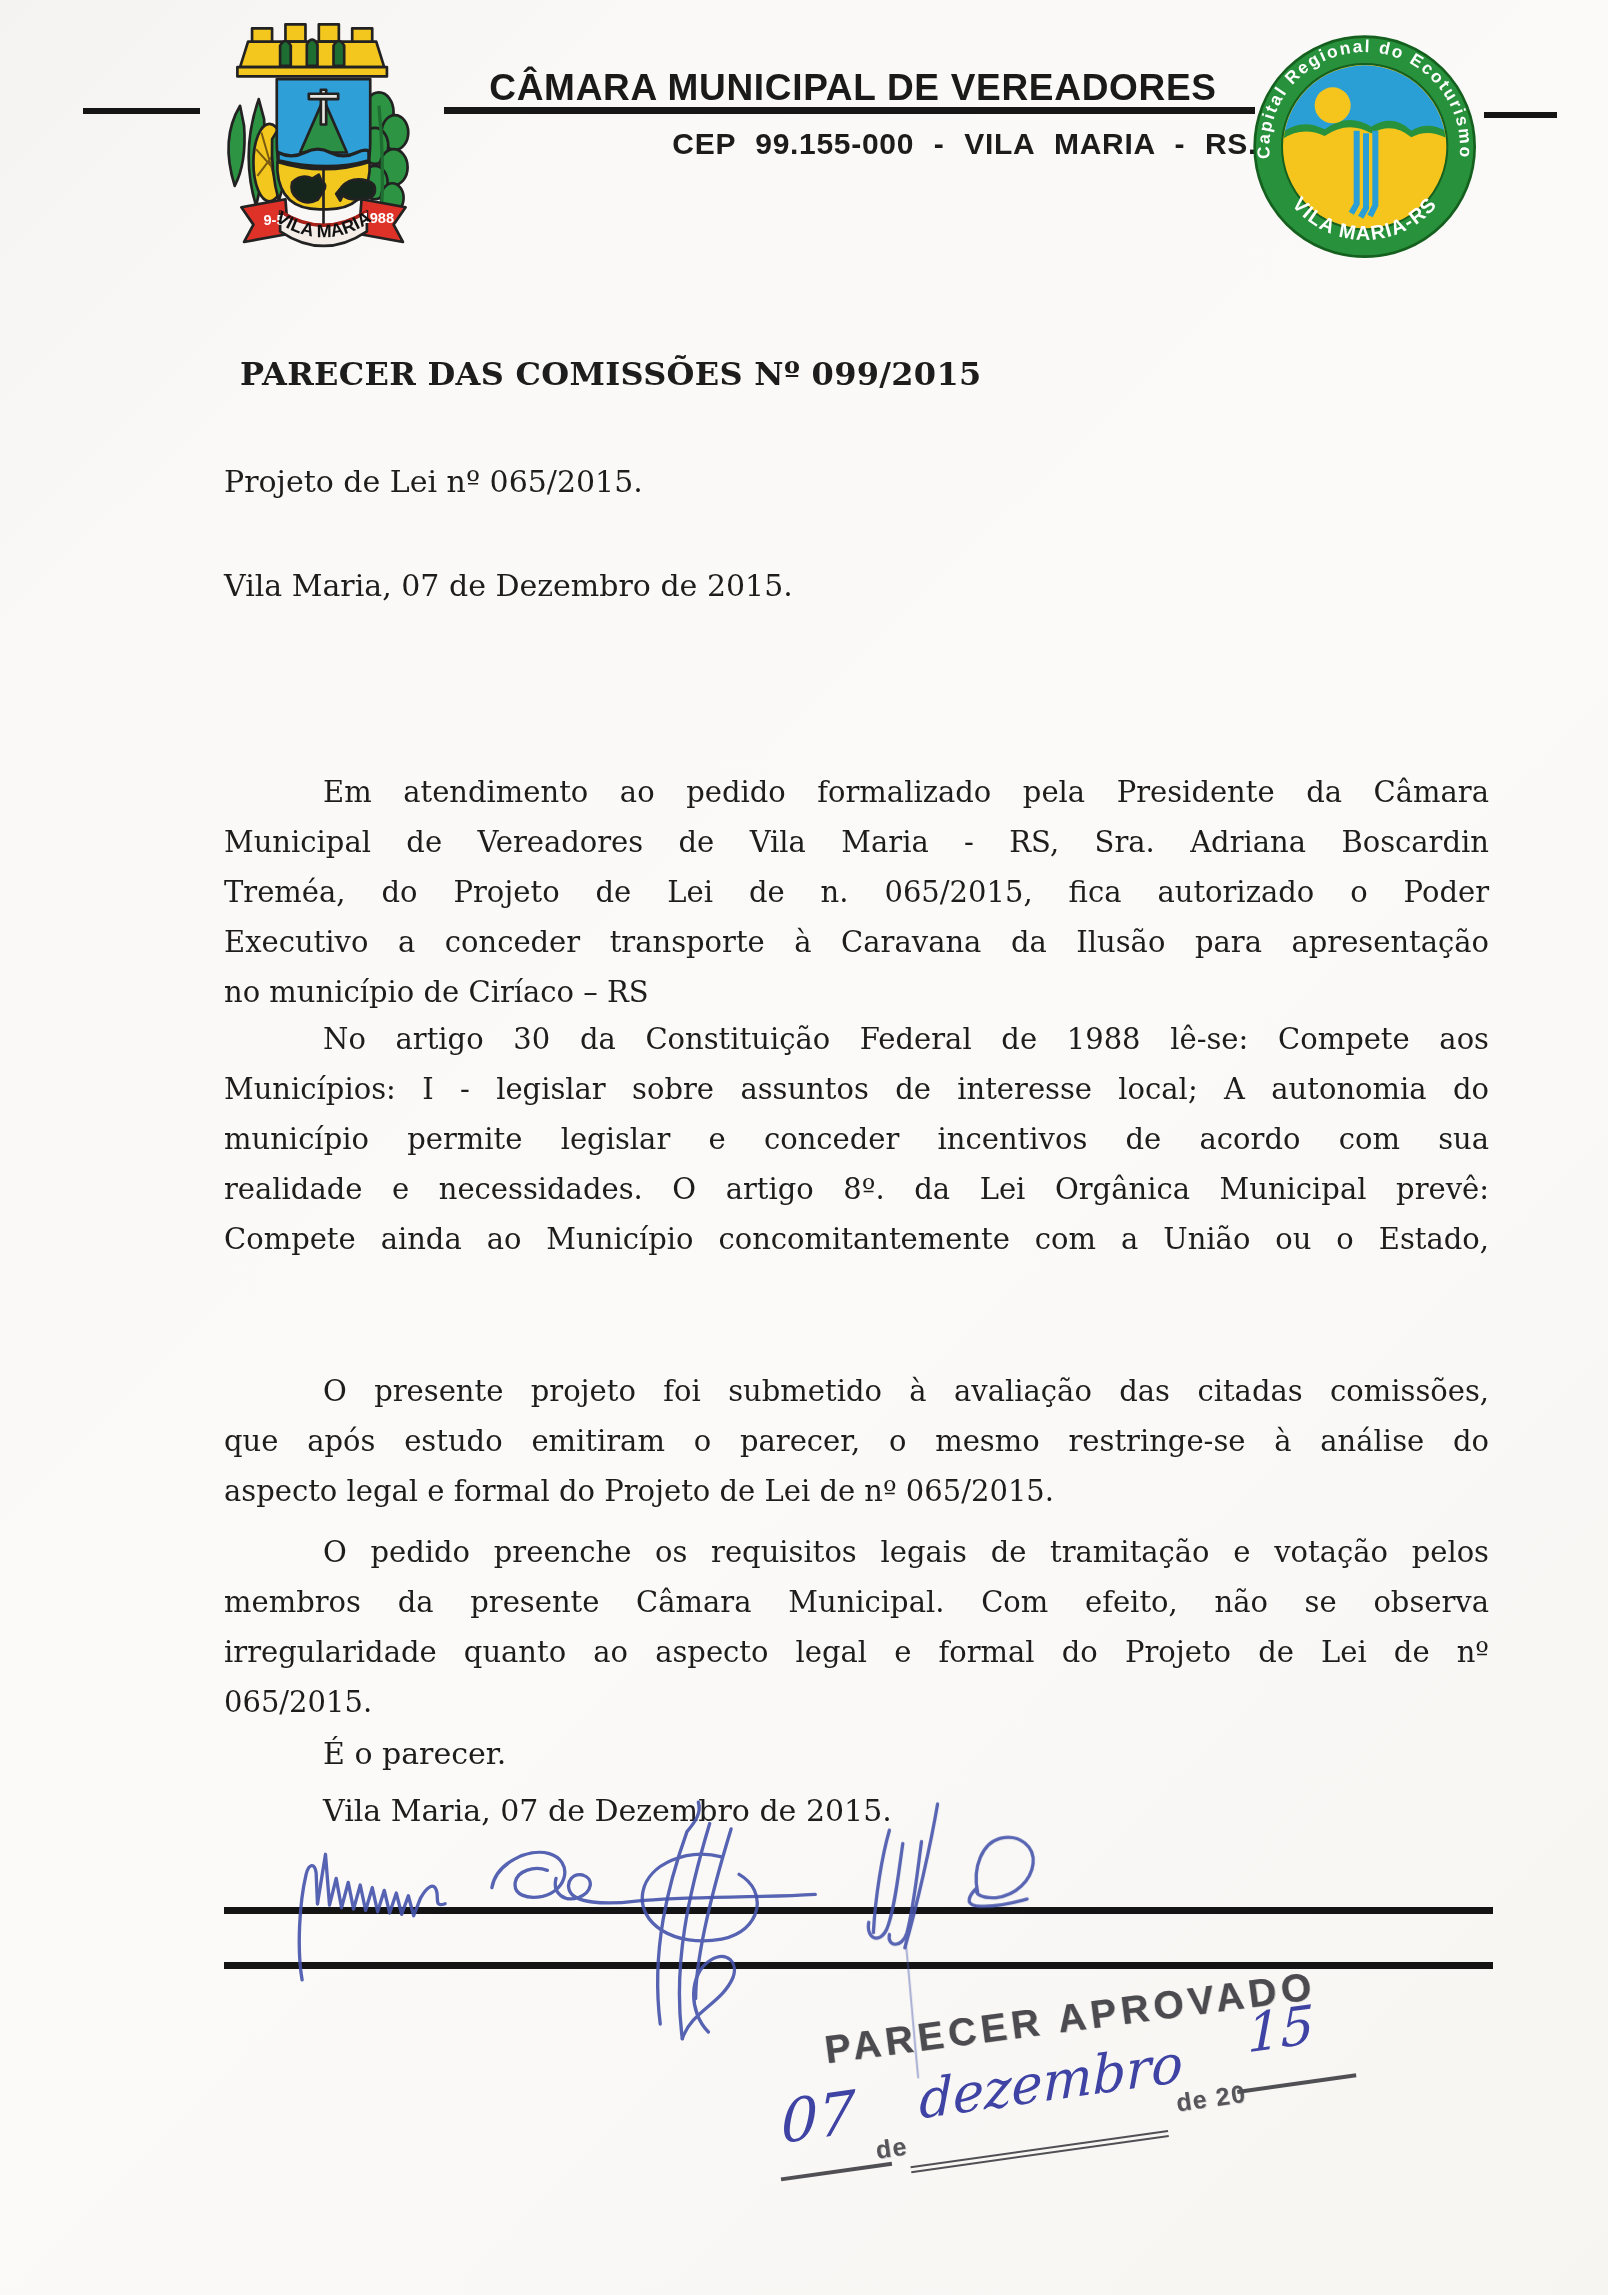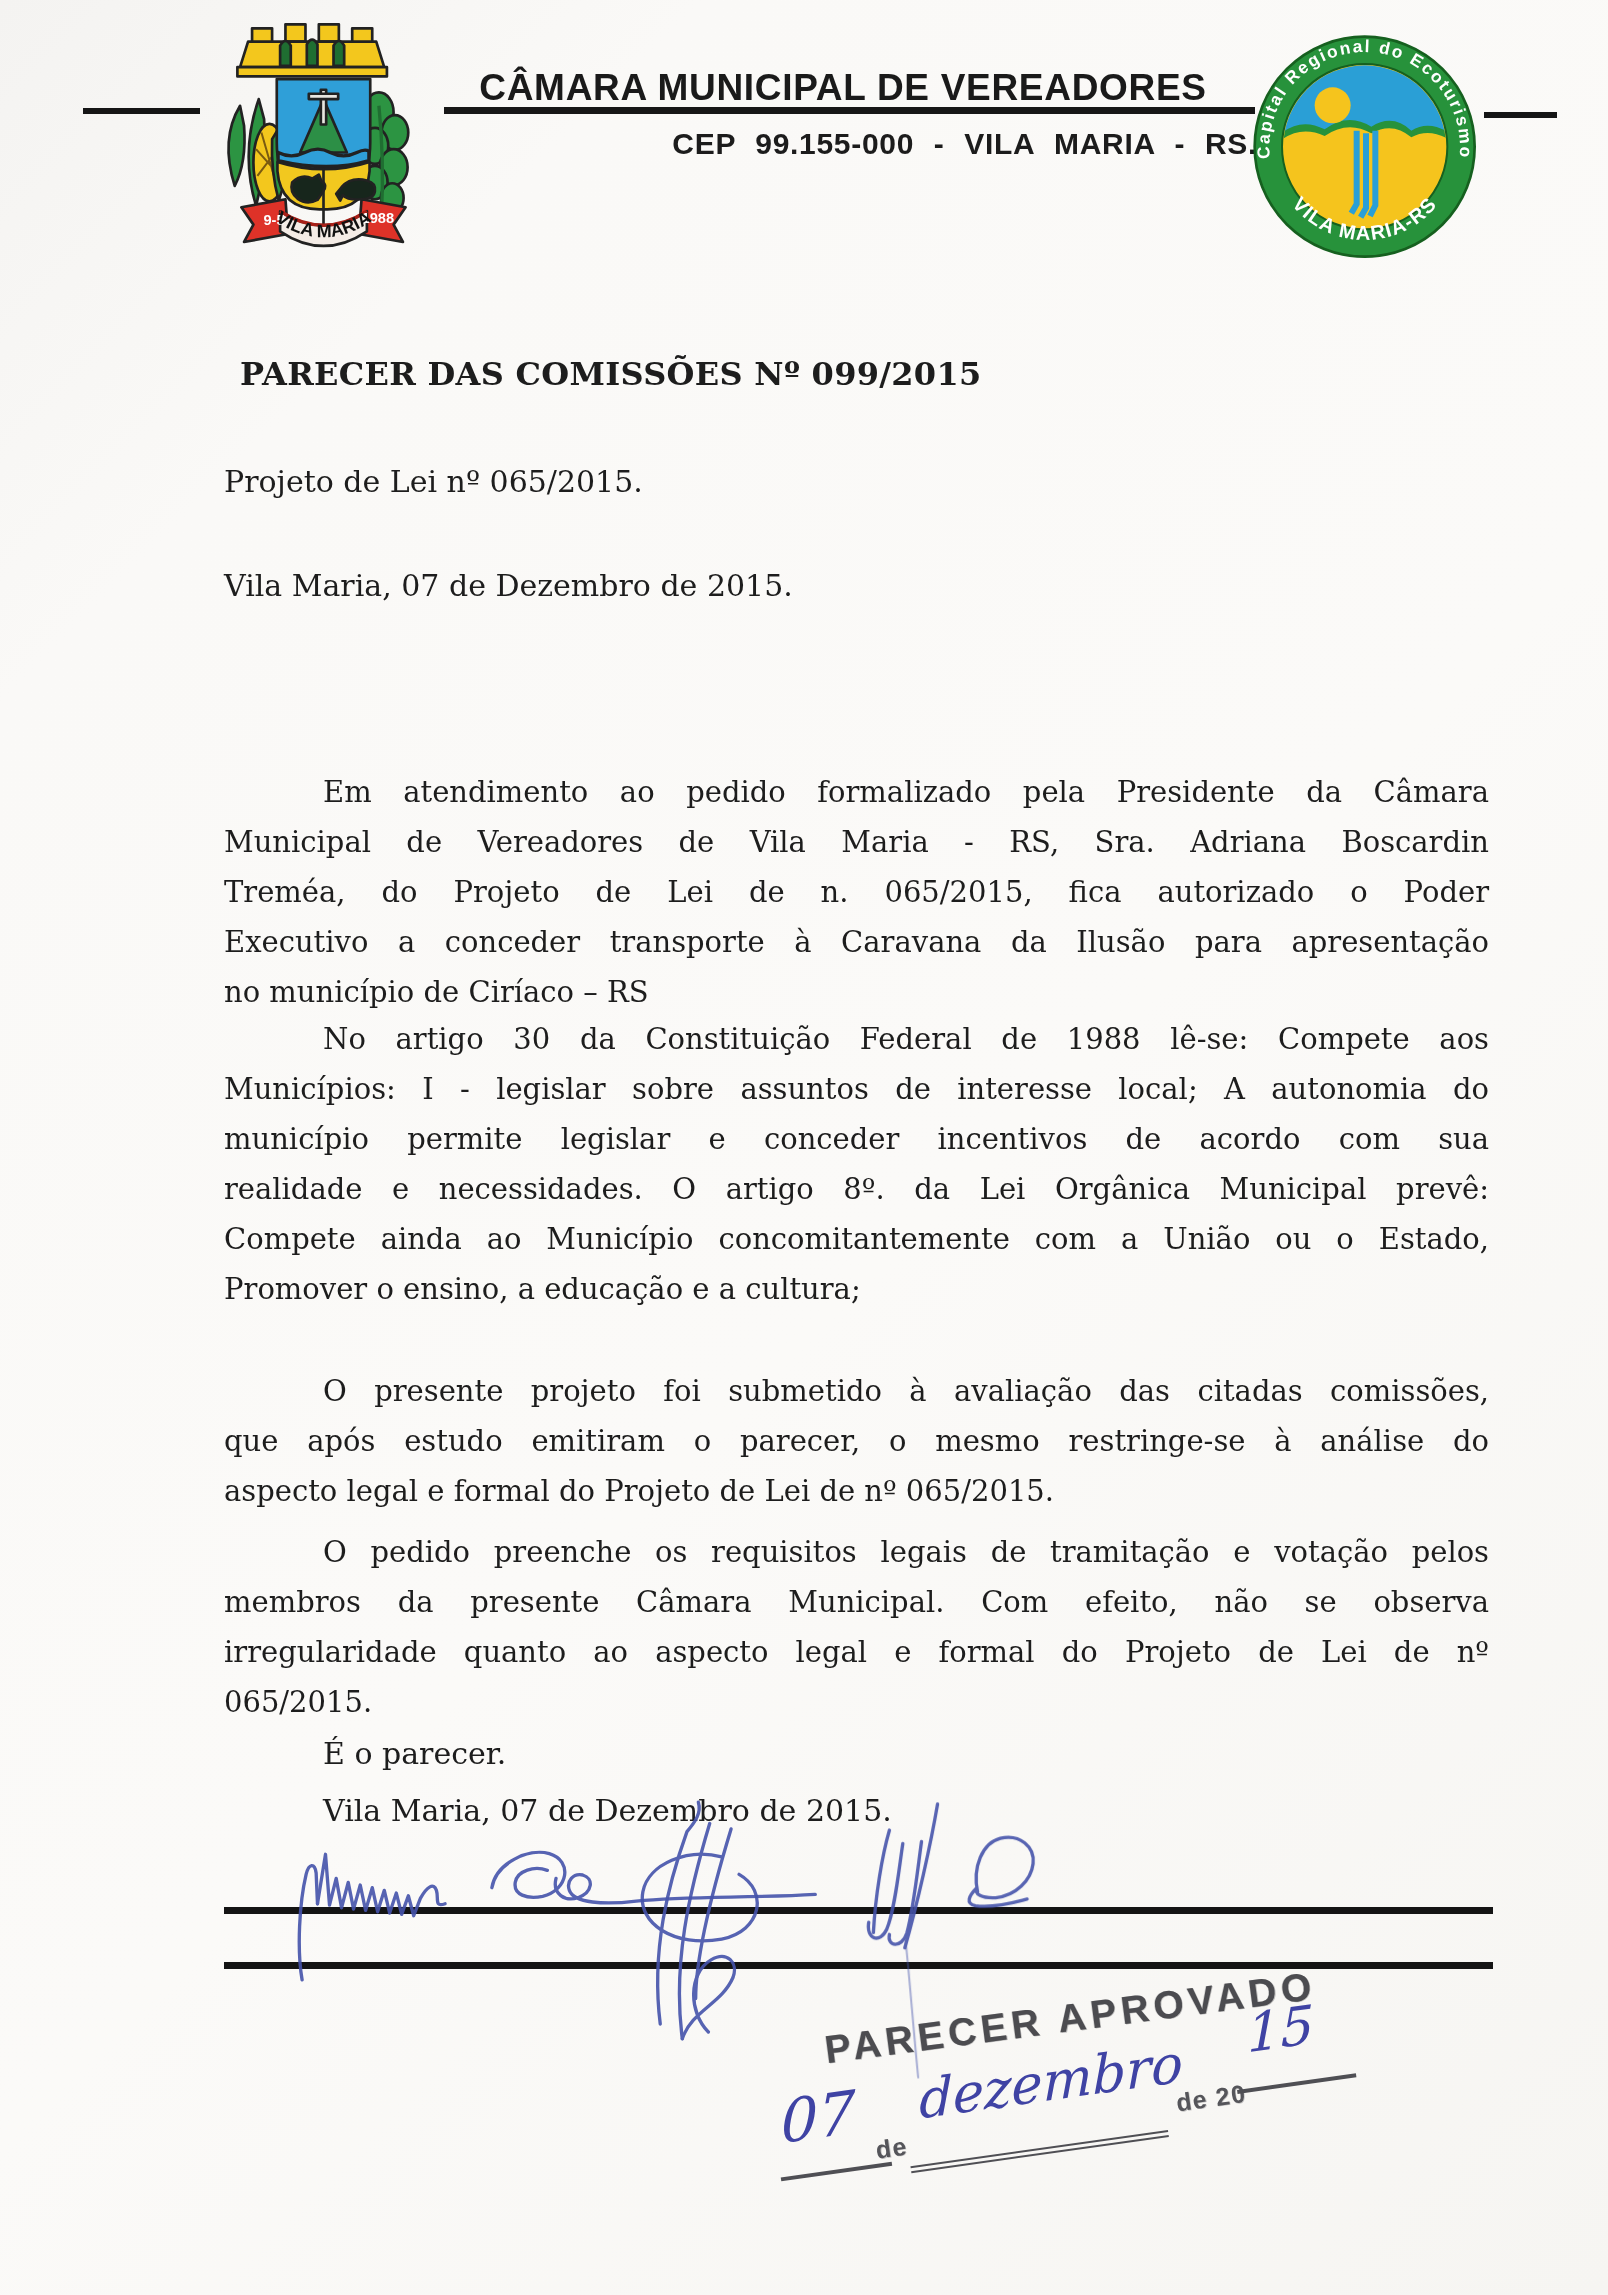--- a/index.html
+++ b/index.html
@@ -9,21 +9,21 @@
     margin:0 auto;
     background:linear-gradient(135deg,#f4f3f1 0%,#faf9f7 18%,#fbfaf8 55%,#f6f5f2 100%);
     overflow:hidden;
     font-family:"DejaVu Serif", serif;
     color:#1d1d1d;
   }
   
   .hdr-dash{position:absolute;background:#151515;}
   .hdr-rule{position:absolute;background:#171717;}
   .hdr-title{
-    position:absolute;left:439px;top:67px;width:808px;
+    position:absolute;left:449px;top:67px;width:808px;
     text-align:center;font-family:"Liberation Sans",sans-serif;
     font-weight:700;font-size:37px;letter-spacing:0.7px;color:#1a1a1a;
   }
   .hdr-sub{
     position:absolute;left:449px;top:127px;width:808px;
     text-align:right;font-family:"Liberation Sans",sans-serif;
     font-weight:700;font-size:30px;letter-spacing:0.7px;word-spacing:10.7px;color:#1c1c1c;
   }
   .crest{position:absolute;left:200px;top:18.7px;}
   .seal{position:absolute;left:1250px;top:32px;}
@@ -171,21 +171,20 @@
       <div class="bline">Treméa, do Projeto de Lei de n. 065/2015, fica autorizado o Poder</div>
       <div class="bline">Executivo a conceder transporte à Caravana da Ilusão para apresentação</div>
       <div class="bline last">no município de Ciríaco – RS</div>
     </div>
   <div class="paragraph" style="top:1014px;">
       <div class="bline first-indent">No artigo 30 da Constituição Federal de 1988 lê-se: Compete aos</div>
       <div class="bline">Municípios: I - legislar sobre assuntos de interesse local; A autonomia do</div>
       <div class="bline">município permite legislar e conceder incentivos de acordo com sua</div>
       <div class="bline">realidade e necessidades. O artigo 8º. da Lei Orgânica Municipal prevê:</div>
       <div class="bline">Compete ainda ao Município concomitantemente com a União ou o Estado,</div>
-      <div class="bline last">Promover o ensino, a educação e a cultura;</div>
     </div>
   <div class="paragraph" style="top:1366px;">
       <div class="bline first-indent">O presente projeto foi submetido à avaliação das citadas comissões,</div>
       <div class="bline">que após estudo emitiram o parecer, o mesmo restringe-se à análise do</div>
       <div class="bline last">aspecto legal e formal do Projeto de Lei de nº 065/2015.</div>
     </div>
   <div class="paragraph" style="top:1527px;">
       <div class="bline first-indent">O pedido preenche os requisitos legais de tramitação e votação pelos</div>
       <div class="bline">membros da presente Câmara Municipal. Com efeito, não se observa</div>
       <div class="bline">irregularidade quanto ao aspecto legal e formal do Projeto de Lei de nº</div>

